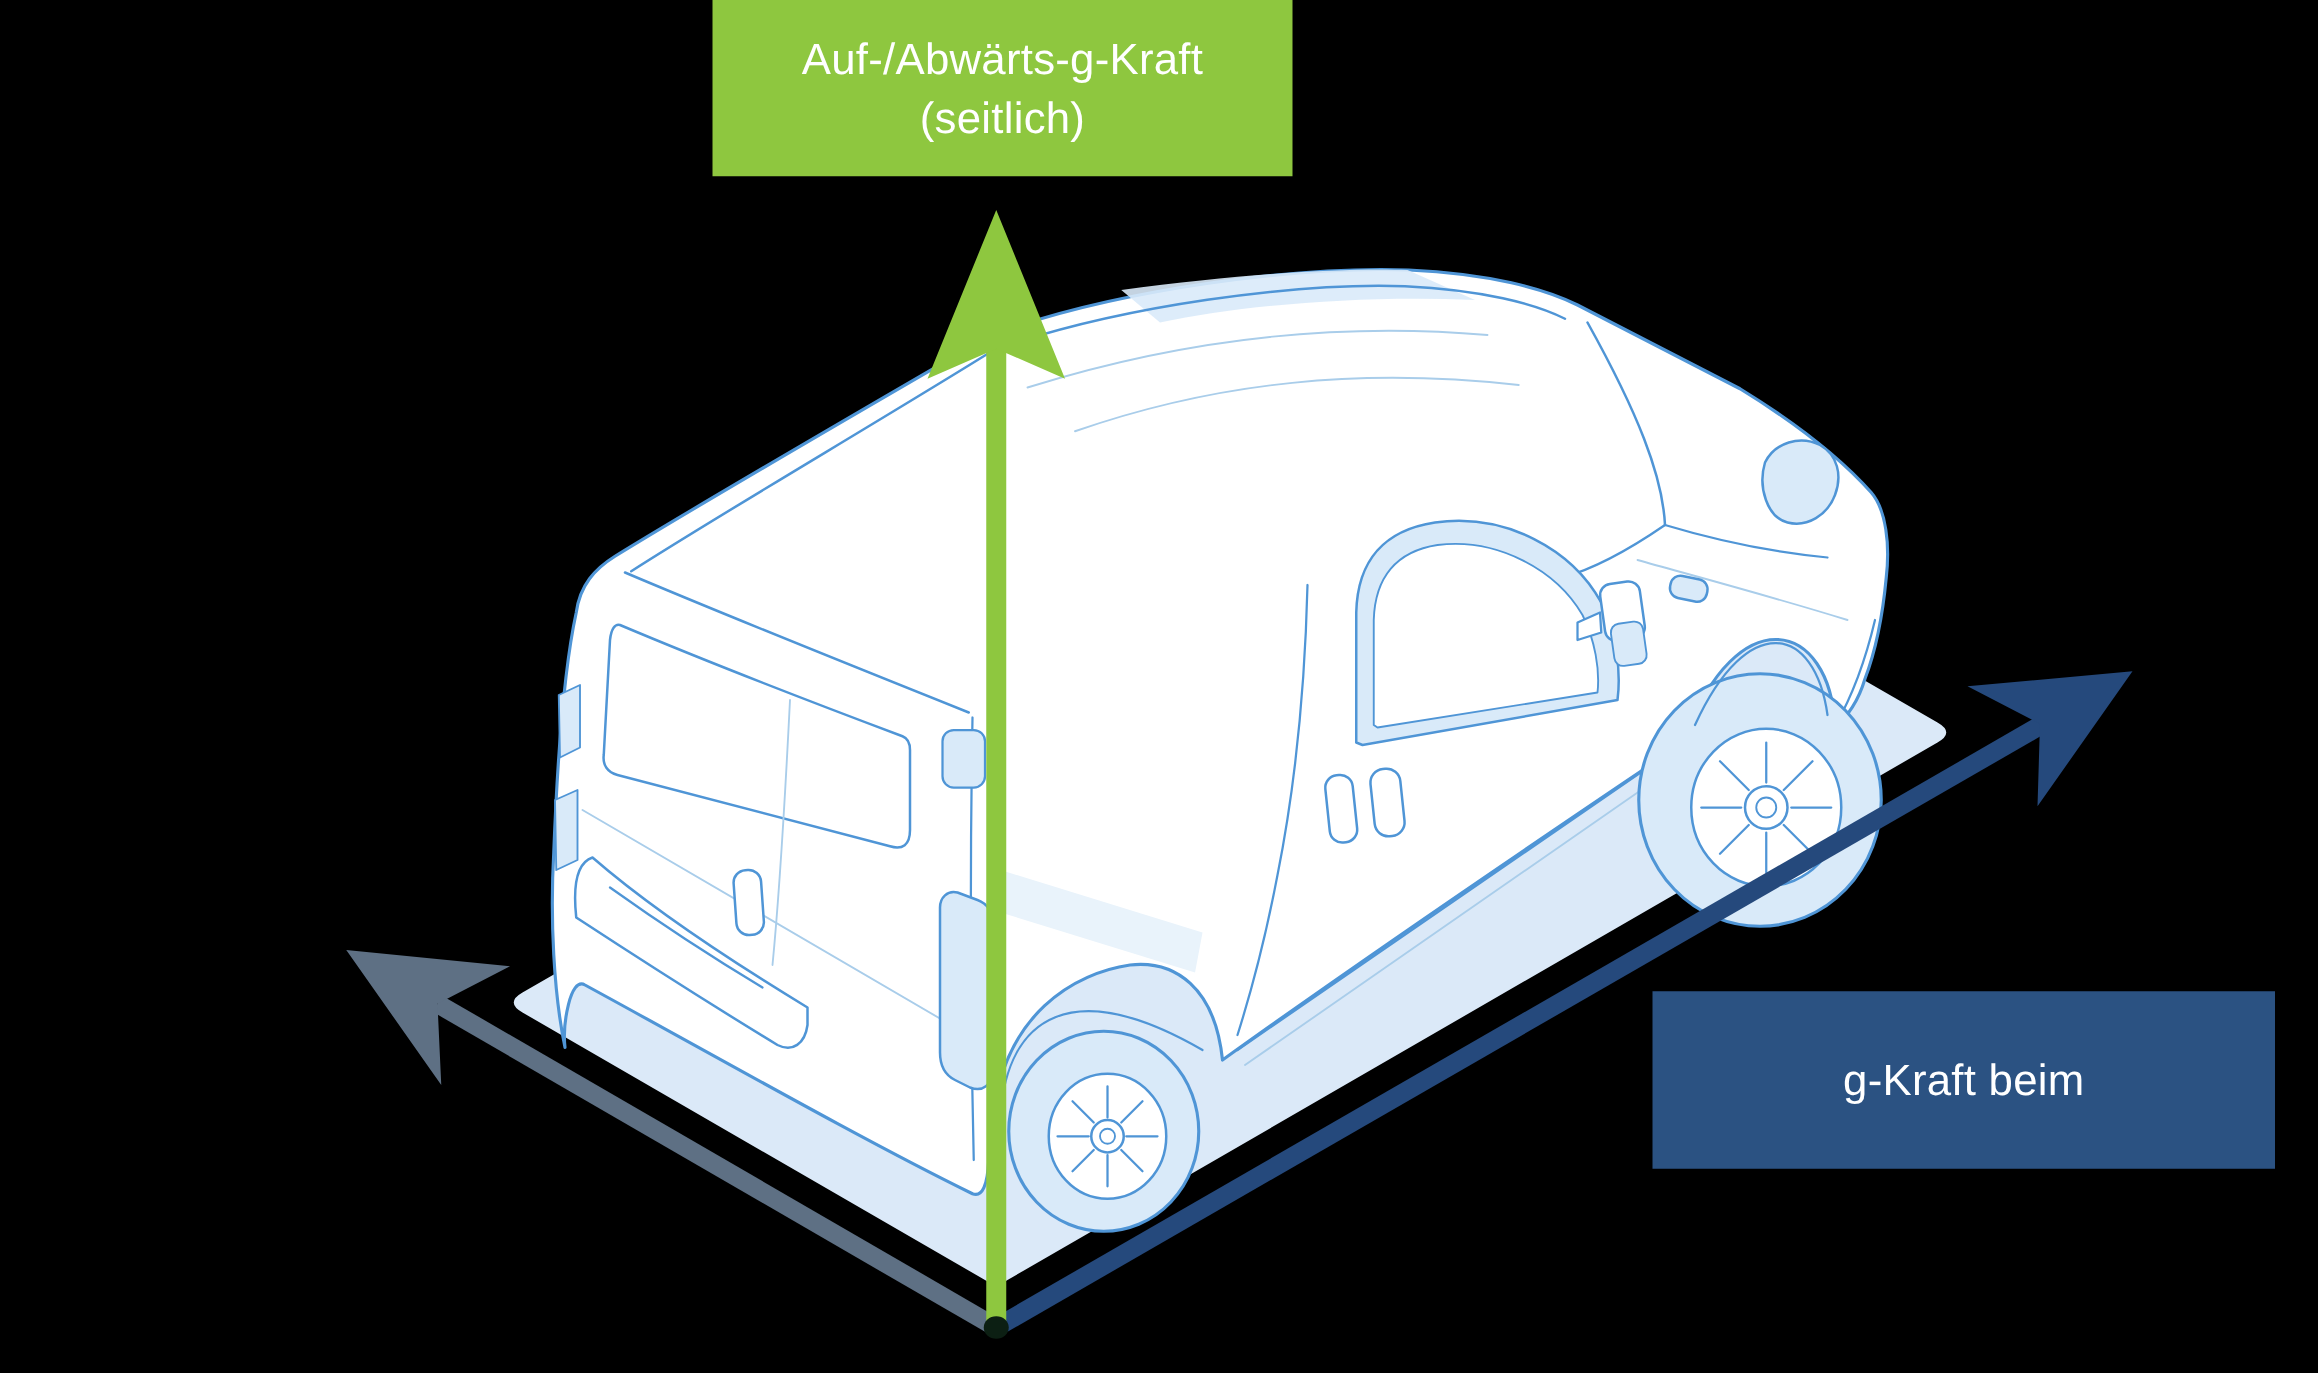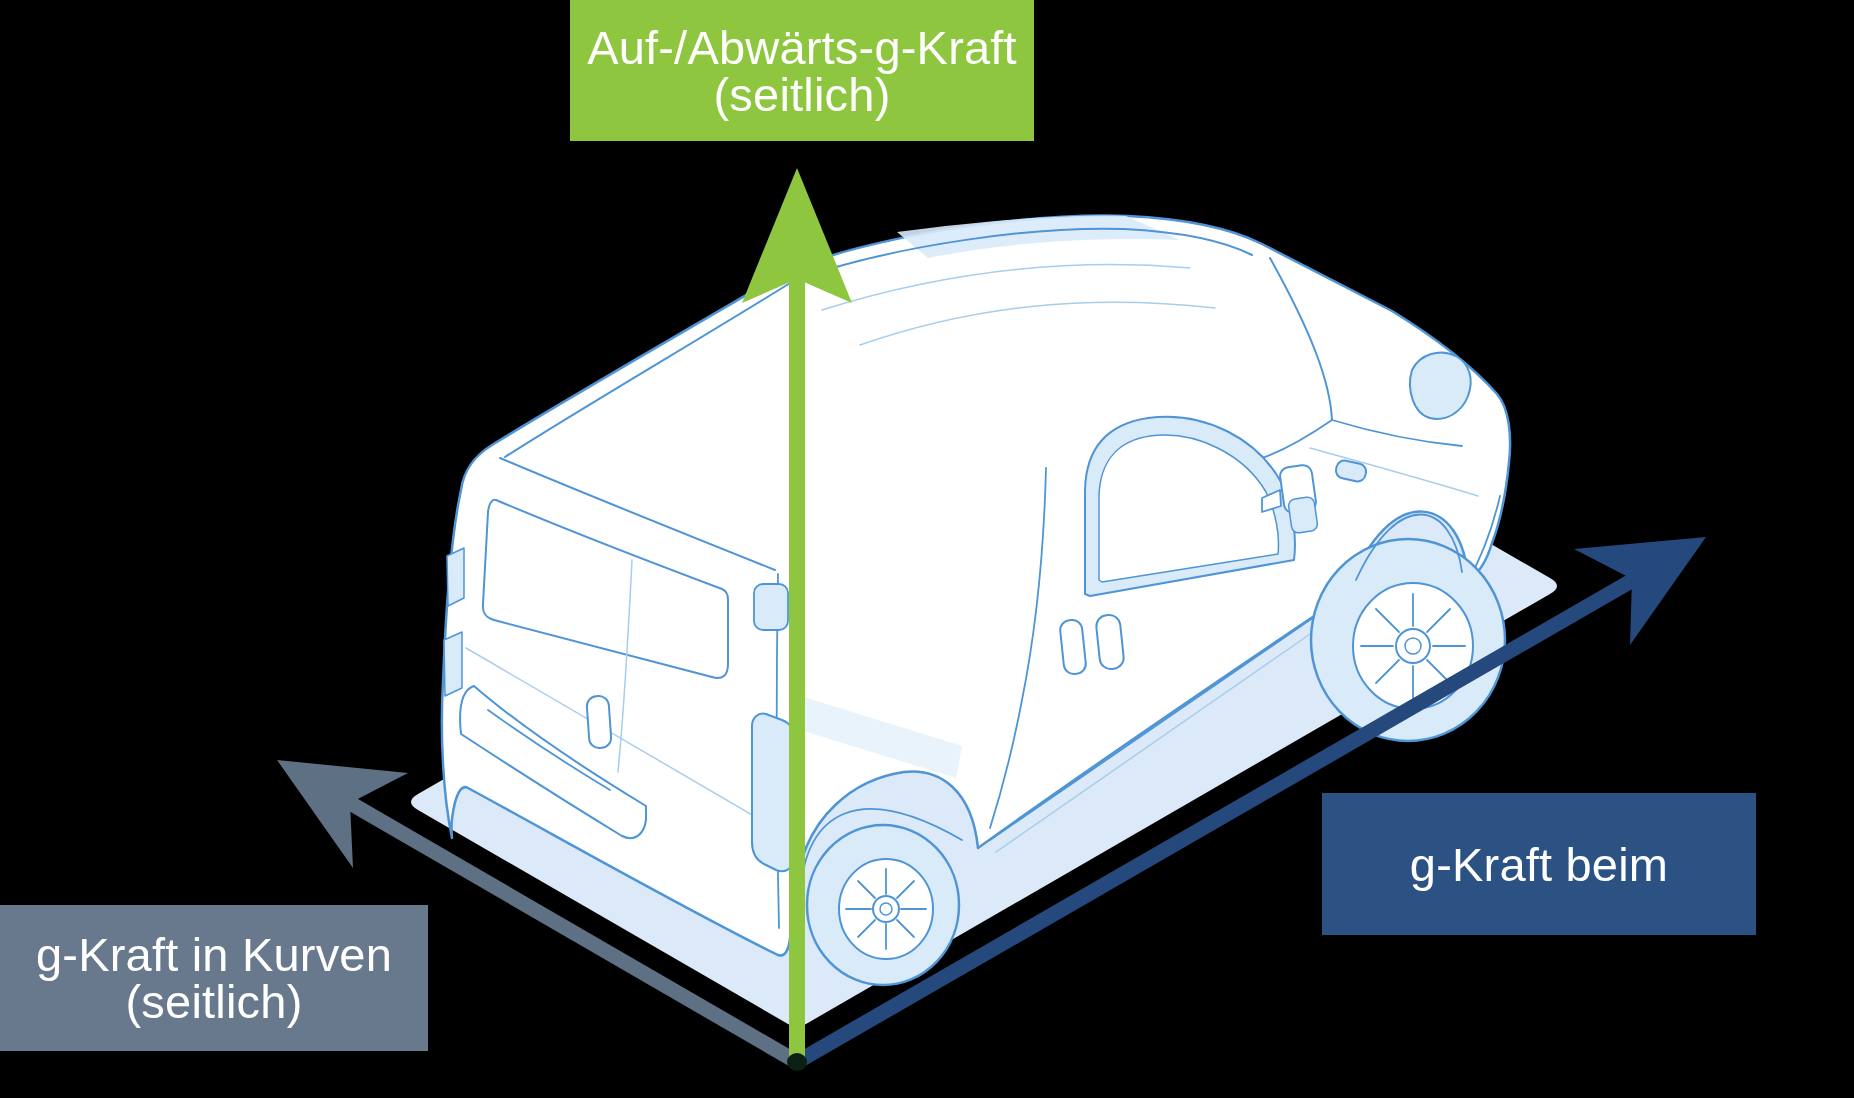--- a/index.html
+++ b/index.html
@@ -12,30 +12,30 @@
     font-family: "Liberation Sans", "DejaVu Sans", sans-serif;
   }
   #scene-svg { position: absolute; left: 0; top: 0; }
   .axis-label {
     position: absolute;
     display: flex;
     flex-direction: column;
     align-items: center;
     justify-content: center;
     color: #ffffff;
-    font-size: 47px;
+    font-size: 35px;
     line-height: 47px;
     text-align: center;
     font-weight: 400;
     letter-spacing: 0.2px;
   }
   .axis-label span { display: block; white-space: nowrap; }
   #label-vertical      { left: 570px;  top: 0px;    width: 464px; height: 141px; }
   #label-lateral       { left: 0px;    top: 905px;  width: 428px; height: 146px; }
-  #label-longitudinal  { left: 1322px; top: 793px;  width: 434px; height: 142px; }
+  #label-longitudinal  { left: 1322px; top: 793px;  width: 498px; height: 142px; }
 </style>
 </head>
 <body>
 
 <div id="canvas">
 
   <svg id="scene-svg" width="1854" height="1098" viewBox="0 0 1854 1098">
 
     <path d="M 788,1024 L 418,810 Q 404,802 418,794 L 1158,368 Q 1172,360 1186,368
              L 1550,578 Q 1564,586 1550,594 L 806,1024 Q 797,1030 788,1024 Z" fill="#dbe9f8"></path>
@@ -167,22 +167,18 @@
 
       <ellipse cx="797" cy="1062" rx="10" ry="9" fill="#0c1f13"></ellipse>
     </g>
   </svg>
 
   <div id="label-vertical" class="axis-label" style="background-color: rgb(142, 199, 63);">
     <span>Auf-/Abwärts-g-Kraft</span>
     <span>(seitlich)</span>
   </div>
 
-  <div id="label-lateral" class="axis-label" style="background-color: rgb(104, 121, 142);">
-    <span>g-Kraft in Kurven</span>
-    <span>(seitlich)</span>
-  </div>
 
   <div id="label-longitudinal" class="axis-label" style="background-color: rgb(43, 82, 130);">
     <span>g-Kraft beim</span>
   </div>
 
 </div>
 
 </body></html>

